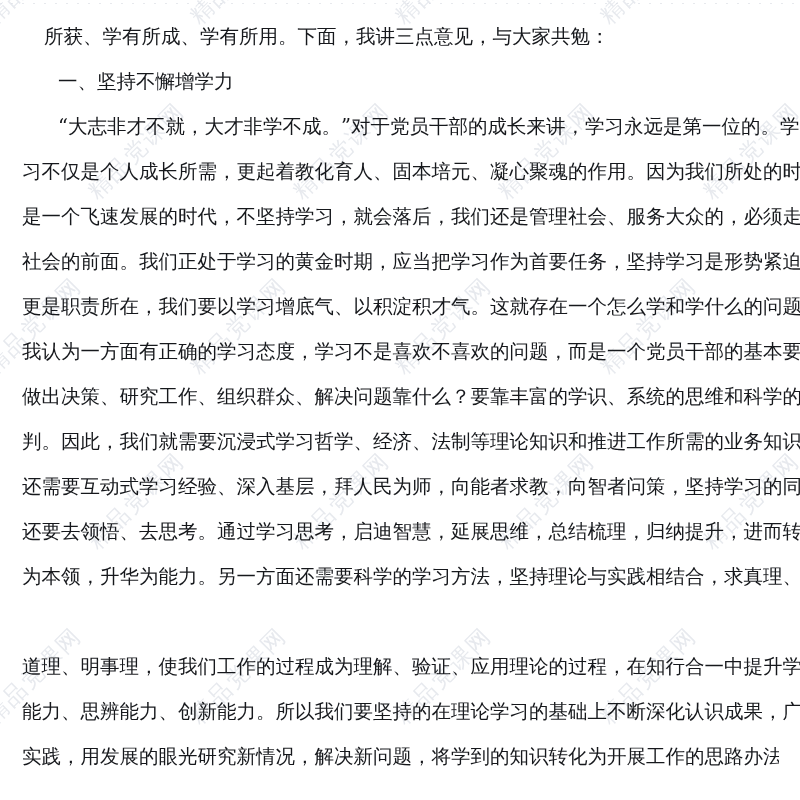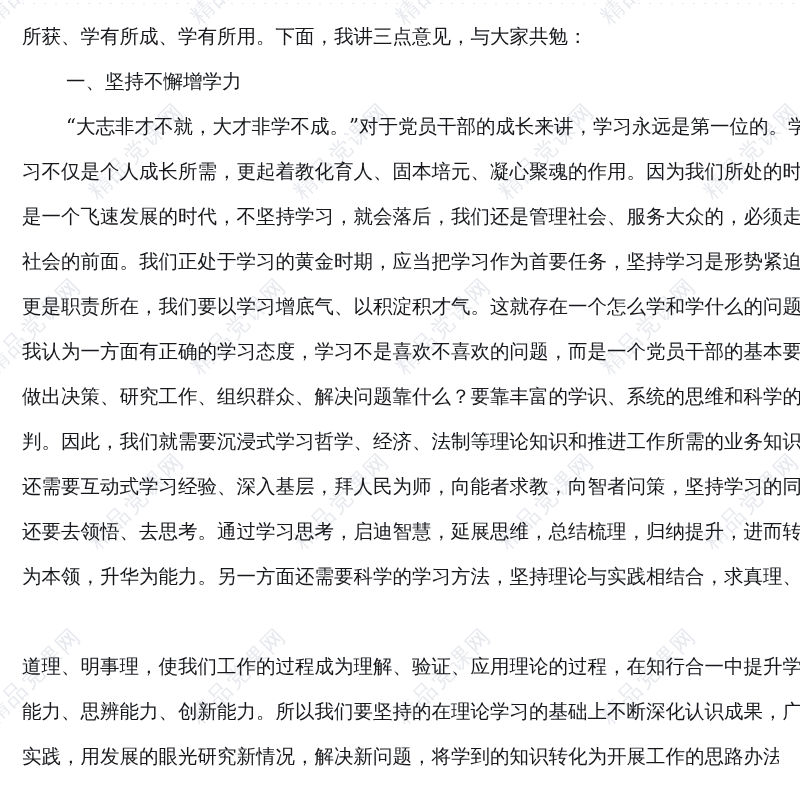--- a/index.html
+++ b/index.html
@@ -79,21 +79,21 @@
   .line.just {
     display: flex;
     justify-content: space-between;
     white-space: normal;
   }
   .line.just > span.ch {
     display: inline-block;
   }
 
   .line.indent {
-    left: 66px;
+    left: 58px;
     width: 721px;
   }
 
   
   .line.clipped {
     overflow: hidden;
   }
 </style>
 </head>
 <body>
@@ -126,21 +126,21 @@
       <div class="wm" style="left: 410px; top: 700px; color: rgb(217, 221, 228); transform: rotate(-45deg);">精品党课网</div>
       <div class="wm" style="left: 615px; top: 700px; color: rgb(217, 221, 228); transform: rotate(-45deg);">精品党课网</div>
       <div class="wm" style="left: 820px; top: 700px; color: rgb(217, 221, 228); transform: rotate(-45deg);">精品党课网</div>
       <div class="wm" style="left: 102.5px; top: 875px; color: rgb(217, 221, 228); transform: rotate(-45deg);">精品党课网</div>
       <div class="wm" style="left: 307.5px; top: 875px; color: rgb(217, 221, 228); transform: rotate(-45deg);">精品党课网</div>
       <div class="wm" style="left: 512.5px; top: 875px; color: rgb(217, 221, 228); transform: rotate(-45deg);">精品党课网</div>
       <div class="wm" style="left: 717.5px; top: 875px; color: rgb(217, 221, 228); transform: rotate(-45deg);">精品党课网</div>
     </div>
 
   <div id="textlayer">
-      <div class="line" style="top: 22px;">所获、学有所成、学有所用。下面，我讲三点意见，与大家共勉：</div>
+      <div class="line" style="top: 22px; margin-left: 22px;">所获、学有所成、学有所用。下面，我讲三点意见，与大家共勉：</div>
       <div class="line indent" style="top: 67px;">一、坚持不懈增学力</div>
       <div class="line indent just" style="top: 112px;">
         <span class="ch">“</span>
         <span class="ch">大</span>
         <span class="ch">志</span>
         <span class="ch">非</span>
         <span class="ch">才</span>
         <span class="ch">不</span>
         <span class="ch">就</span>
         <span class="ch">，</span>

